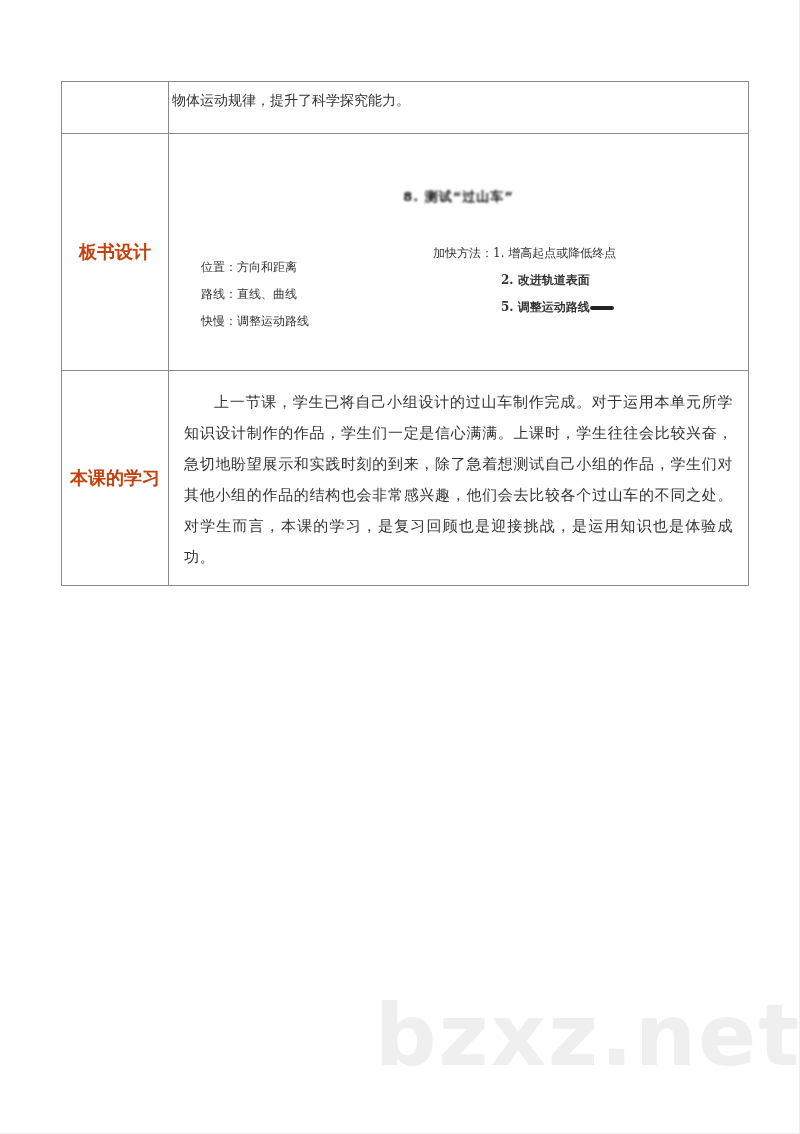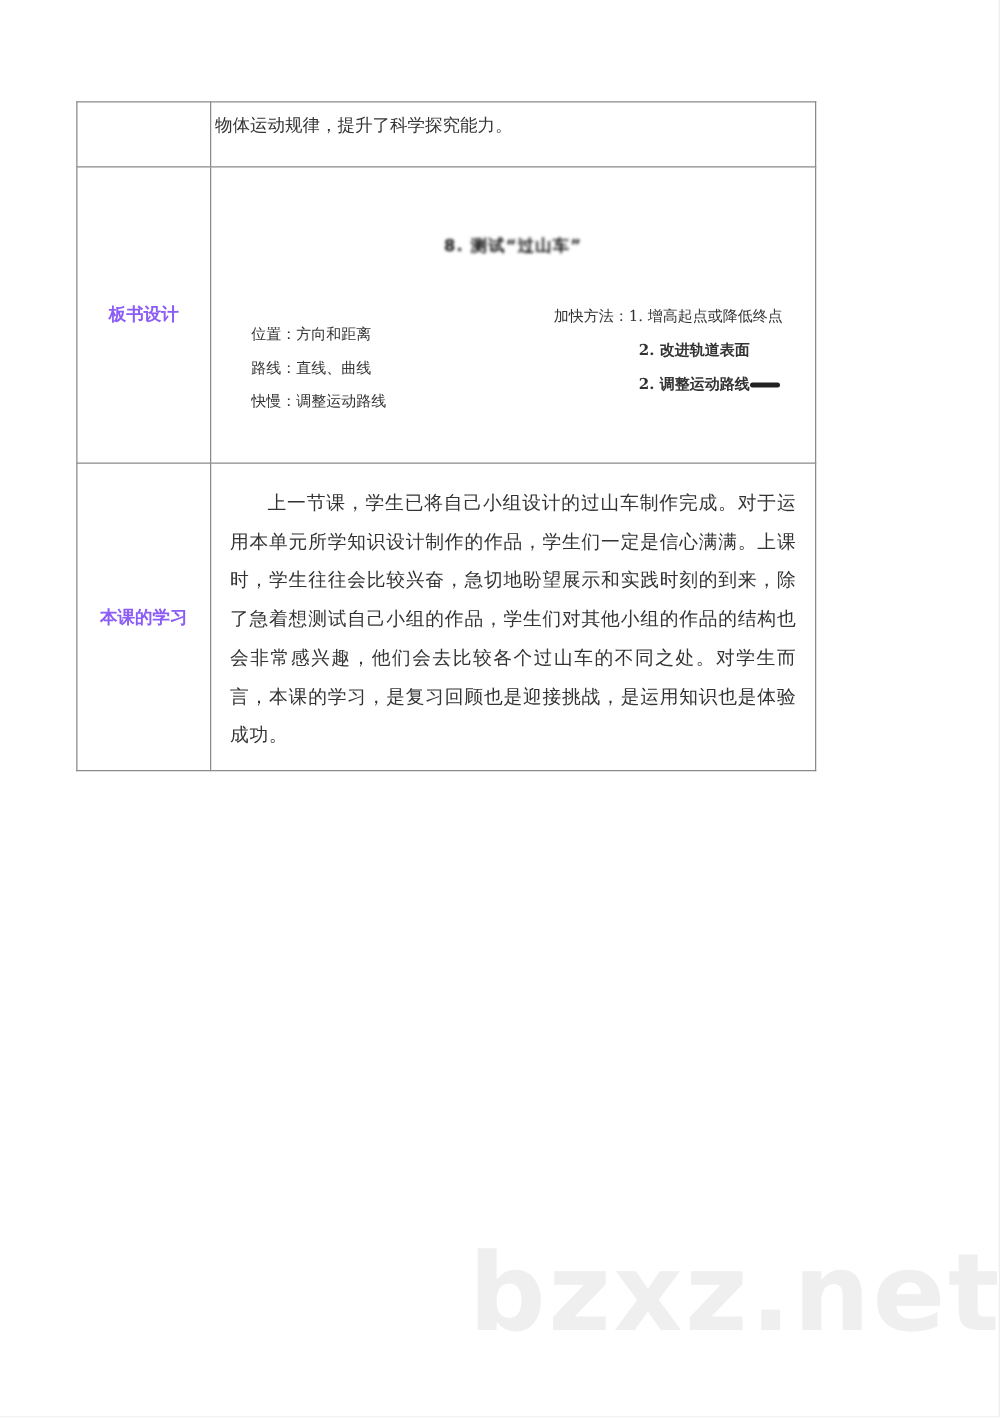--- a/index.html
+++ b/index.html
@@ -2,37 +2,37 @@
 <html><head>
 <meta charset="utf-8">
 <style>
   html, body { margin: 0; padding: 0; }
   body {
     width: 800px; height: 1134px; background: #ffffff; position: relative; overflow: hidden;
     font-family: "DejaVu Serif", "Liberation Serif", serif; color: #333;
   }
   .page-edge { position: absolute; left: 0; top: 0; width: 800px; height: 1134px; box-sizing: border-box; border-right: 1px solid #eee; border-bottom: 1px solid #eee; }
   table.lesson {
-    position: absolute; left: 61px; top: 81px; width: 592px;
+    position: absolute; left: 61px; top: 81px; width: 688px;
     border-collapse: collapse; table-layout: fixed;
   }
   table.lesson td { border: 1px solid #8a8a8a; padding: 0; vertical-align: top; }
-  td.label-cell { width: 106px; text-align: center; vertical-align: middle !important; font-family: "DejaVu Sans", "Liberation Sans", sans-serif; font-weight: bold; font-size: 14px; color: #8b5cf6; }
+  td.label-cell { width: 106px; text-align: center; vertical-align: middle !important; font-family: "DejaVu Sans", "Liberation Sans", sans-serif; font-weight: bold; font-size: 18px; color: #c2410c; }
   .row1 td { height: 51px; }
   .row1 .content { padding: 10px 0 0 3px; font-size: 14px; }
   .row2 td { height: 236px; }
   .row3 td { height: 196px; }
   .board { position: relative; height: 236px; font-size: 12px; }
   .board-title {
     position: absolute; left: 0; right: 0; top: 54px; text-align: center;
     font-family: "DejaVu Sans", sans-serif; font-weight: bold; font-size: 13px; color: #111;
     filter: blur(1.2px); letter-spacing: 1px;
   }
   .board-left { position: absolute; left: 32px; top: 120px; line-height: 27px; }
-  .board-right { position: absolute; left: 264px; top: 106px; line-height: 27px; margin-left: 10px; }
+  .board-right { position: absolute; left: 264px; top: 106px; line-height: 27px; }
   .board-right .indent { padding-left: 68px; font-weight: bold; }
   .blob { display: inline-block; width: 24px; height: 4px; background: #222; border-radius: 2px; vertical-align: middle; filter: blur(0.6px); }
   .reflection { padding: 4px 3px 0 3px; font-size: 15px; line-height: 31px; text-align: justify; letter-spacing: 0.5px; }
   .reflection .first { text-indent: 30px; }
   .watermark {
     position: absolute; left: 375px; top: 985px;
     font-family: "DejaVu Sans", sans-serif; font-weight: bold; font-size: 86px;
     color: #efefef; letter-spacing: 2px;
   }
 </style>
@@ -55,21 +55,21 @@
       <div class="board">
         <div class="board-title">8. 测试“过山车”</div>
         <div class="board-left">
           <div>位置：方向和距离</div>
           <div>路线：直线、曲线</div>
           <div>快慢：调整运动路线</div>
         </div>
         <div class="board-right">
           <div><span>加快方法：</span><span>1. 增高起点或降低终点</span></div>
           <div class="indent">2.  改进轨道表面</div>
-          <div class="indent"><span>2.  调整运动路线</span><span class="blob"></span></div>
+          <div class="indent"><span>5.  调整运动路线</span><span class="blob"></span></div>
         </div>
       </div>
     </td>
   </tr>
   <tr class="row3">
     <td class="label-cell">本课的学习</td>
     <td>
       <div class="reflection">
             <p class="first" style="margin:12px">上一节课，学生已将自己小组设计的过山车制作完成。对于运用本单元所学知识设计制作的作品，学生们一定是信心满满。上课时，学生往往会比较兴奋，急切地盼望展示和实践时刻的到来，除了急着想测试自己小组的作品，学生们对其他小组的作品的结构也会非常感兴趣，他们会去比较各个过山车的不同之处。对学生而言，本课的学习，是复习回顾也是迎接挑战，是运用知识也是体验成功。</p>
           </div>

